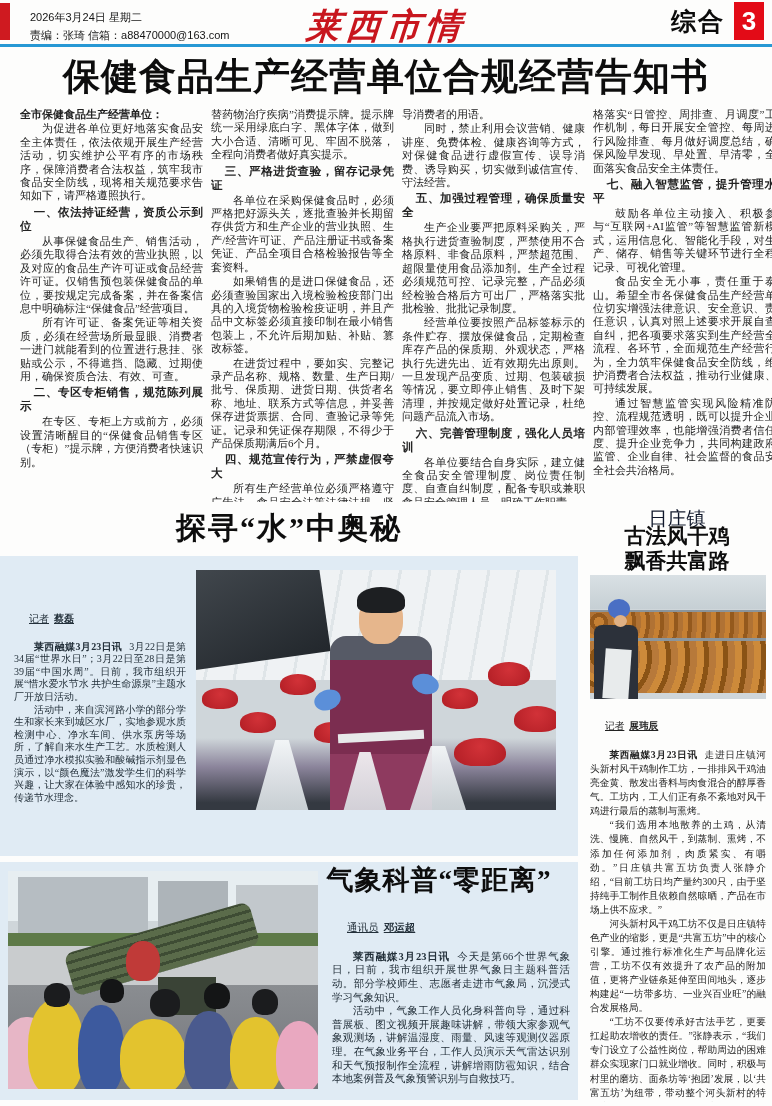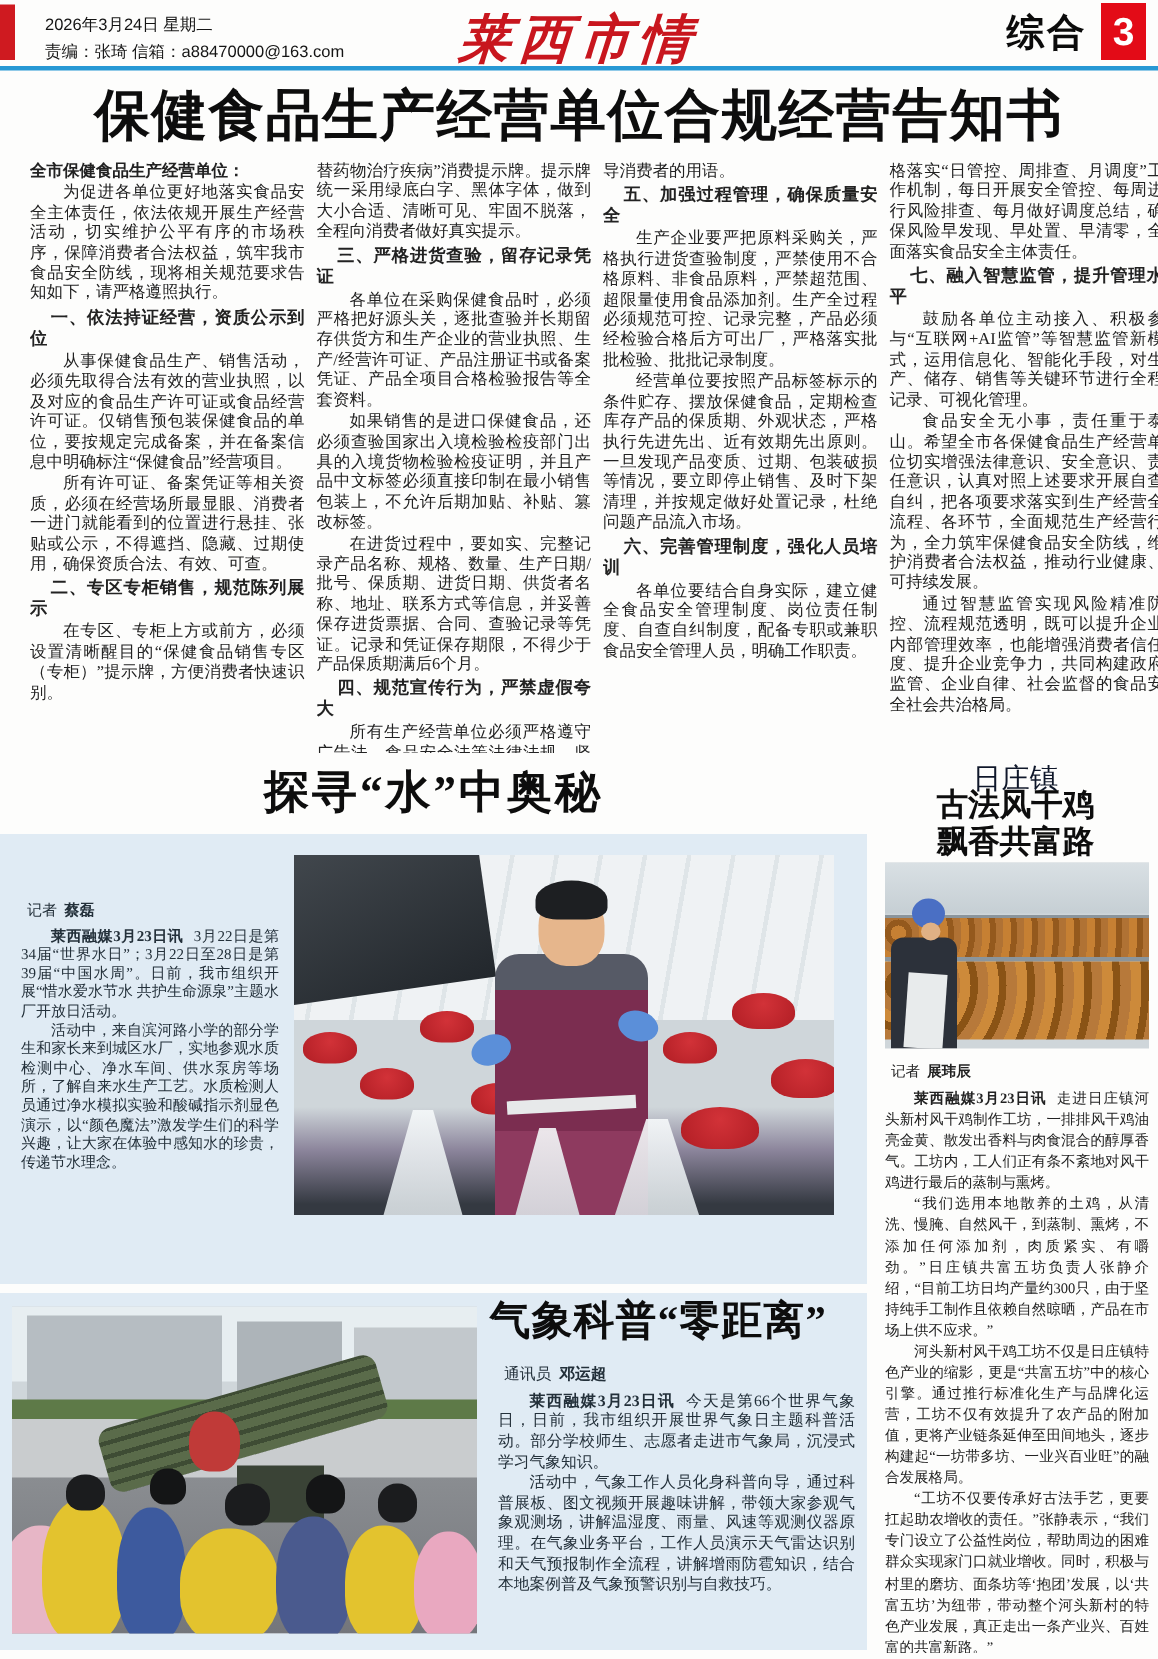--- a/index.html
+++ b/index.html
@@ -22,21 +22,21 @@
            font-size:37px;font-weight:900;letter-spacing:1px;color:#0d0d0d;}
   .notice-cols{position:absolute;left:8px;top:108px;width:756px;height:394px;display:flex;gap:8px;
            font-size:11px;line-height:1.22;text-align:justify;color:#222;overflow:hidden;margin-left:12px;}
   .ncol{flex:1;min-width:0;overflow:hidden;}
   .ncol p{margin:0 0 1px 0;}
   .b-lead{font-weight:bold;}
   .b-p{text-indent:2em;}
   .b-pc{text-indent:0;}
   .b-h{font-weight:bold;text-indent:1.2em;font-size:11.5px;margin:2px 0 2px 0 !important;}
   
-  .byline{margin:4px;}
+  .byline{margin:15px;text-decoration:underline;}
   .byline b{margin-left:.5em;}
   .art-p{margin:0;text-indent:2em;}
   .dateline{margin-right:.7em;}
   
   .water-title{position:absolute;left:0;top:508px;width:578px;margin:0;text-align:center;
            font-size:30px;font-weight:900;letter-spacing:2px;color:#0d0d0d;}
   .water-box{position:absolute;left:0;top:556px;width:578px;height:300px;background:#e0ebf4;}
   .water-text{position:absolute;left:14px;top:598px;width:172px;font-size:10px;line-height:1.26;
            text-align:justify;color:#23303a;}
   
@@ -121,20 +121,21 @@
         <p class="b-pc">替药物治疗疾病”消费提示牌。提示牌统一采用绿底白字、黑体字体，做到大小合适、清晰可见、牢固不脱落，全程向消费者做好真实提示。</p>
         <p class="b-h">三、严格进货查验，留存记录凭证</p>
         <p class="b-p">各单位在采购保健食品时，必须严格把好源头关，逐批查验并长期留存供货方和生产企业的营业执照、生产/经营许可证、产品注册证书或备案凭证、产品全项目合格检验报告等全套资料。</p>
         <p class="b-p">如果销售的是进口保健食品，还必须查验国家出入境检验检疫部门出具的入境货物检验检疫证明，并且产品中文标签必须直接印制在最小销售包装上，不允许后期加贴、补贴、篡改标签。</p>
         <p class="b-p">在进货过程中，要如实、完整记录产品名称、规格、数量、生产日期/批号、保质期、进货日期、供货者名称、地址、联系方式等信息，并妥善保存进货票据、合同、查验记录等凭证。记录和凭证保存期限，不得少于产品保质期满后6个月。</p>
         <p class="b-h">四、规范宣传行为，严禁虚假夸大</p>
         <p class="b-p">所有生产经营单位必须严格遵守广告法、食品安全法等法律法规，坚决不做虚假宣传、不做夸大宣传。</p>
       </div>
     <div class="ncol">
         <p class="b-pc">导消费者的用语。</p>
+        <p class="b-p">同时，禁止利用会议营销、健康讲座、免费体检、健康咨询等方式，对保健食品进行虚假宣传、误导消费、诱导购买，切实做到诚信宣传、守法经营。</p>
         <p class="b-h">五、加强过程管理，确保质量安全</p>
         <p class="b-p">生产企业要严把原料采购关，严格执行进货查验制度，严禁使用不合格原料、非食品原料，严禁超范围、超限量使用食品添加剂。生产全过程必须规范可控、记录完整，产品必须经检验合格后方可出厂，严格落实批批检验、批批记录制度。</p>
         <p class="b-p">经营单位要按照产品标签标示的条件贮存、摆放保健食品，定期检查库存产品的保质期、外观状态，严格执行先进先出、近有效期先出原则。一旦发现产品变质、过期、包装破损等情况，要立即停止销售、及时下架清理，并按规定做好处置记录，杜绝问题产品流入市场。</p>
         <p class="b-h">六、完善管理制度，强化人员培训</p>
         <p class="b-p">各单位要结合自身实际，建立健全食品安全管理制度、岗位责任制度、自查自纠制度，配备专职或兼职食品安全管理人员，明确工作职责。</p>
       </div>
     <div class="ncol">
         <p class="b-pc">格落实“日管控、周排查、月调度”工作机制，每日开展安全管控、每周进行风险排查、每月做好调度总结，确保风险早发现、早处置、早清零，全面落实食品安全主体责任。</p>
         <p class="b-h">七、融入智慧监管，提升管理水平</p>
         <p class="b-p">鼓励各单位主动接入、积极参与“互联网+AI监管”等智慧监管新模式，运用信息化、智能化手段，对生产、储存、销售等关键环节进行全程记录、可视化管理。</p>

